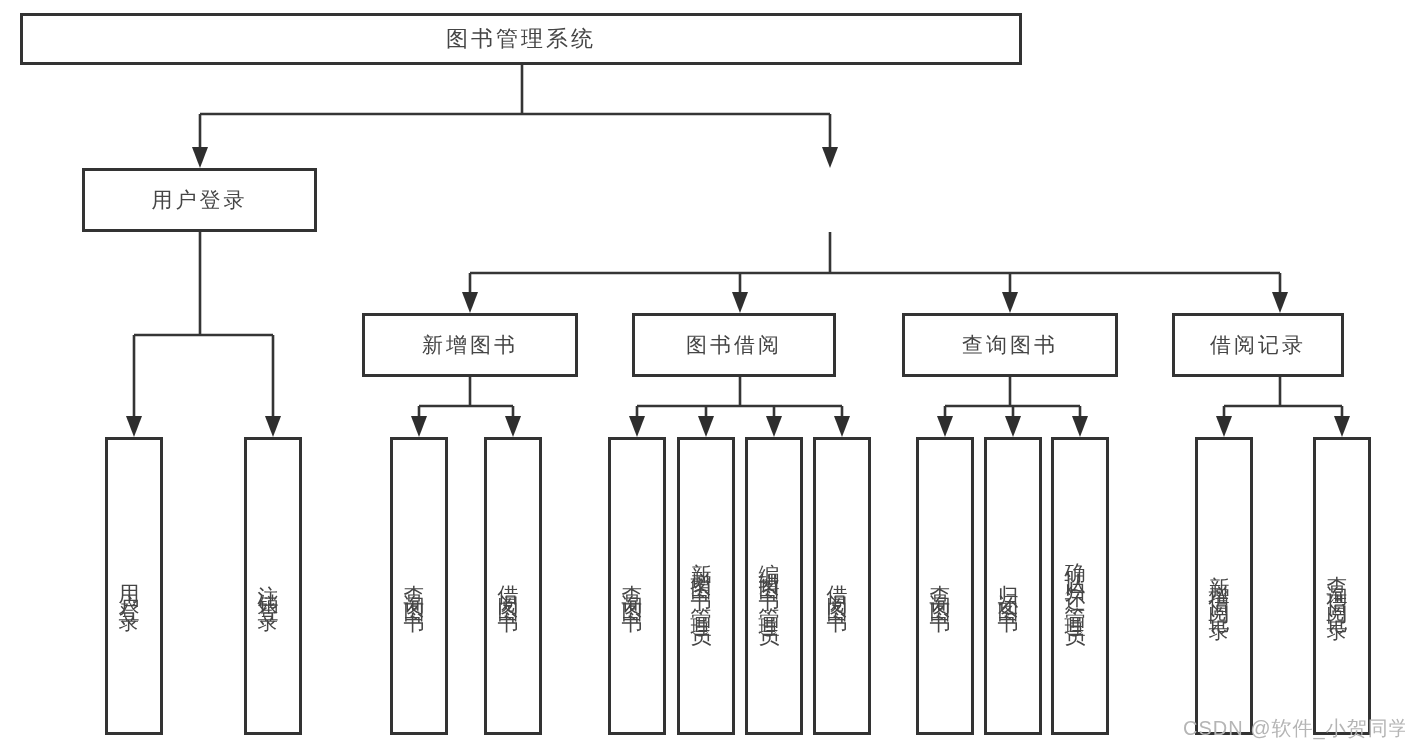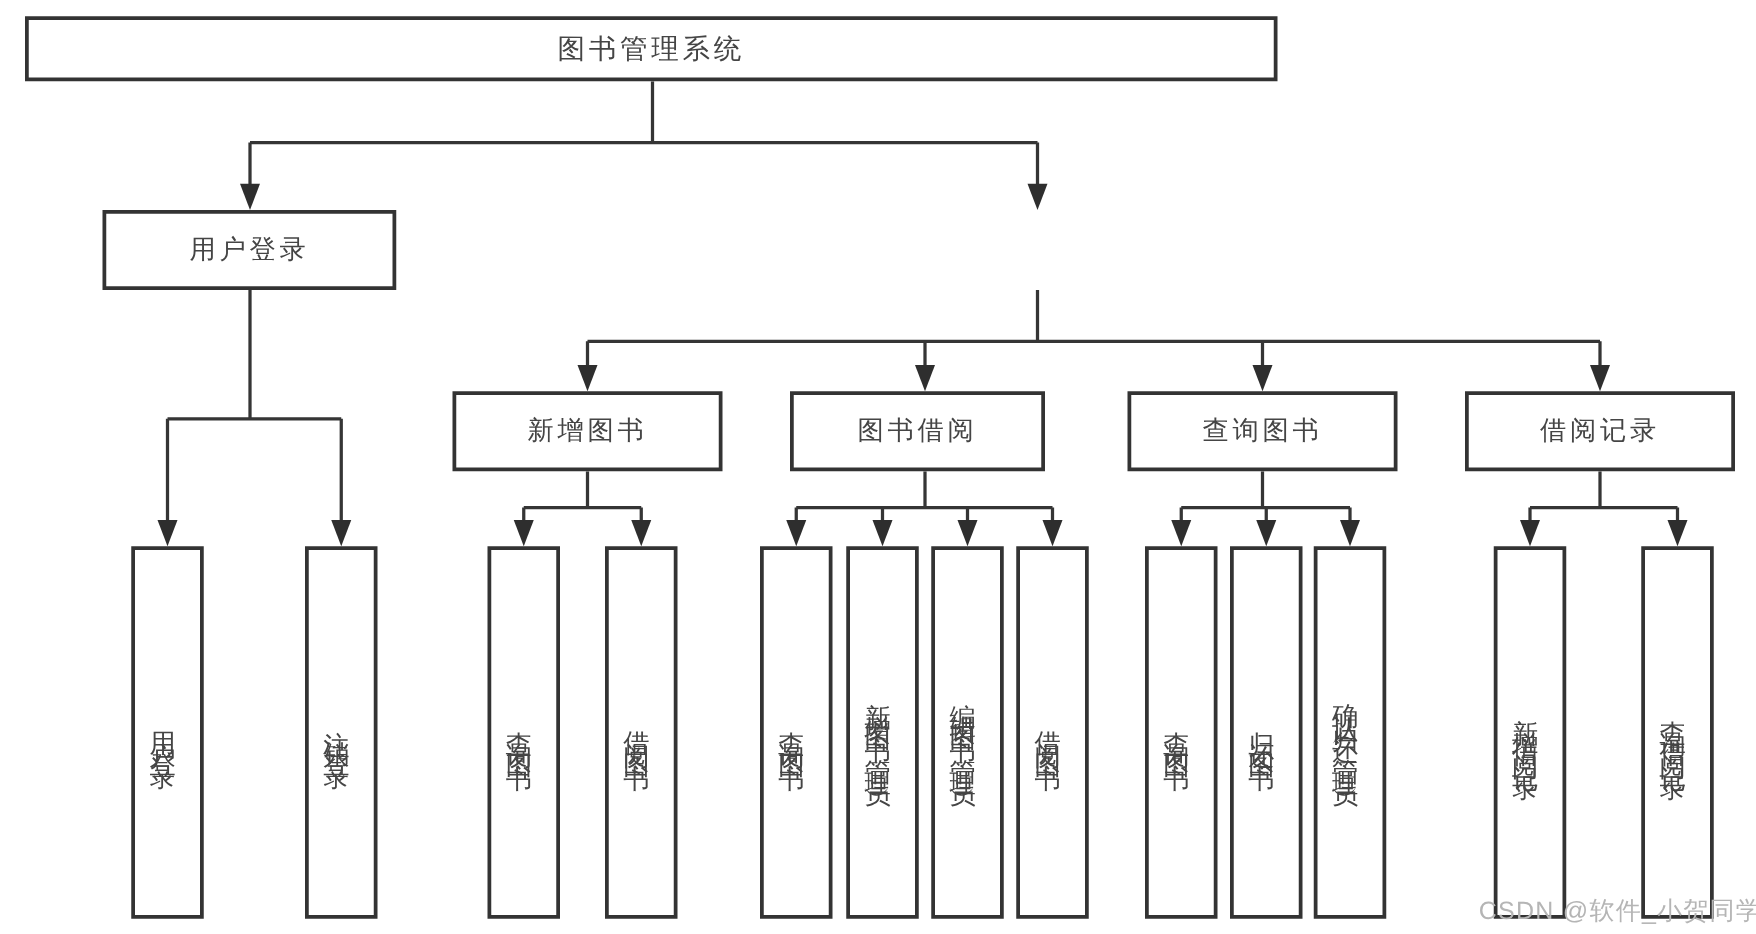--- a/index.html
+++ b/index.html
@@ -81,21 +81,21 @@
 
   <div class="node" style="left:362px;top:313px;width:216px;height:64px">
     <span>新增图书</span>
   </div>
   <div class="node" style="left:632px;top:313px;width:204px;height:64px">
     <span>图书借阅</span>
   </div>
   <div class="node" style="left:902px;top:313px;width:216px;height:64px">
     <span>查询图书</span>
   </div>
-  <div class="node" style="left:1172px;top:313px;width:216px;height:64px">
+  <div class="node" style="left:1172px;top:313px;width:172px;height:64px">
     <span>借阅记录</span>
   </div>
 
   <div class="node vert" style="left:105px;top:437px;width:58px;height:298px">
     <span>用户登录</span>
   </div>
   <div class="node vert" style="left:244px;top:437px;width:58px;height:298px">
     <span>注销登录</span>
   </div>
 

